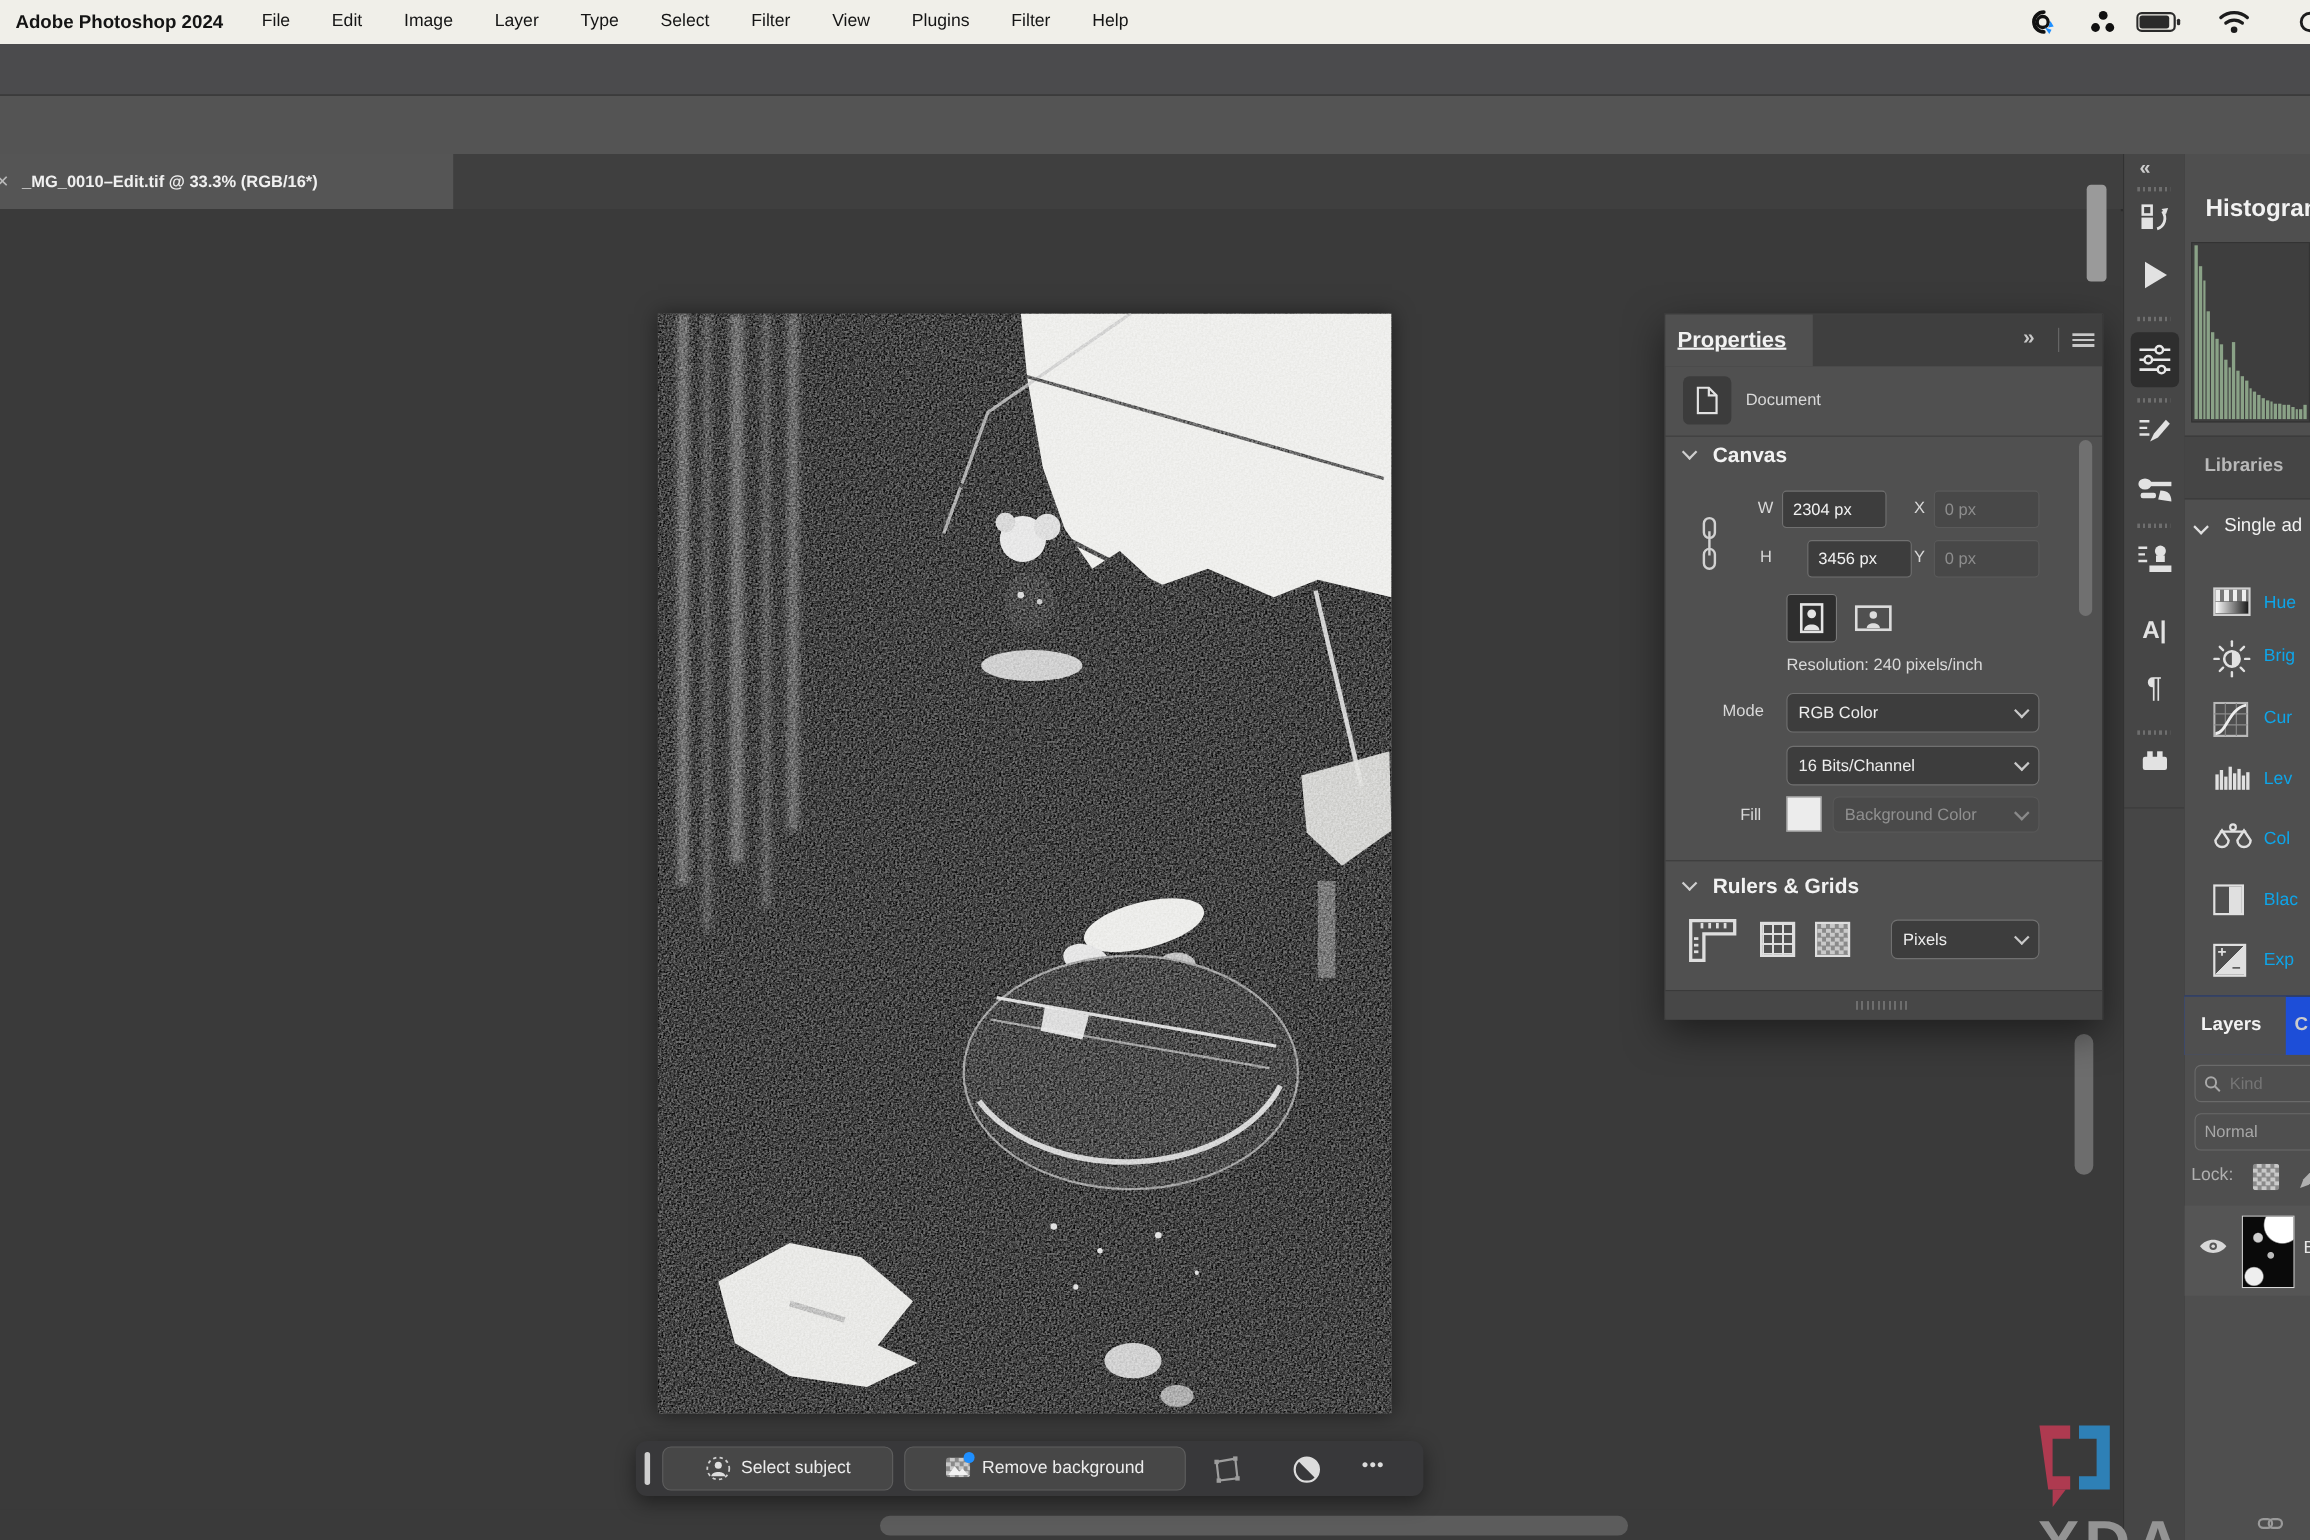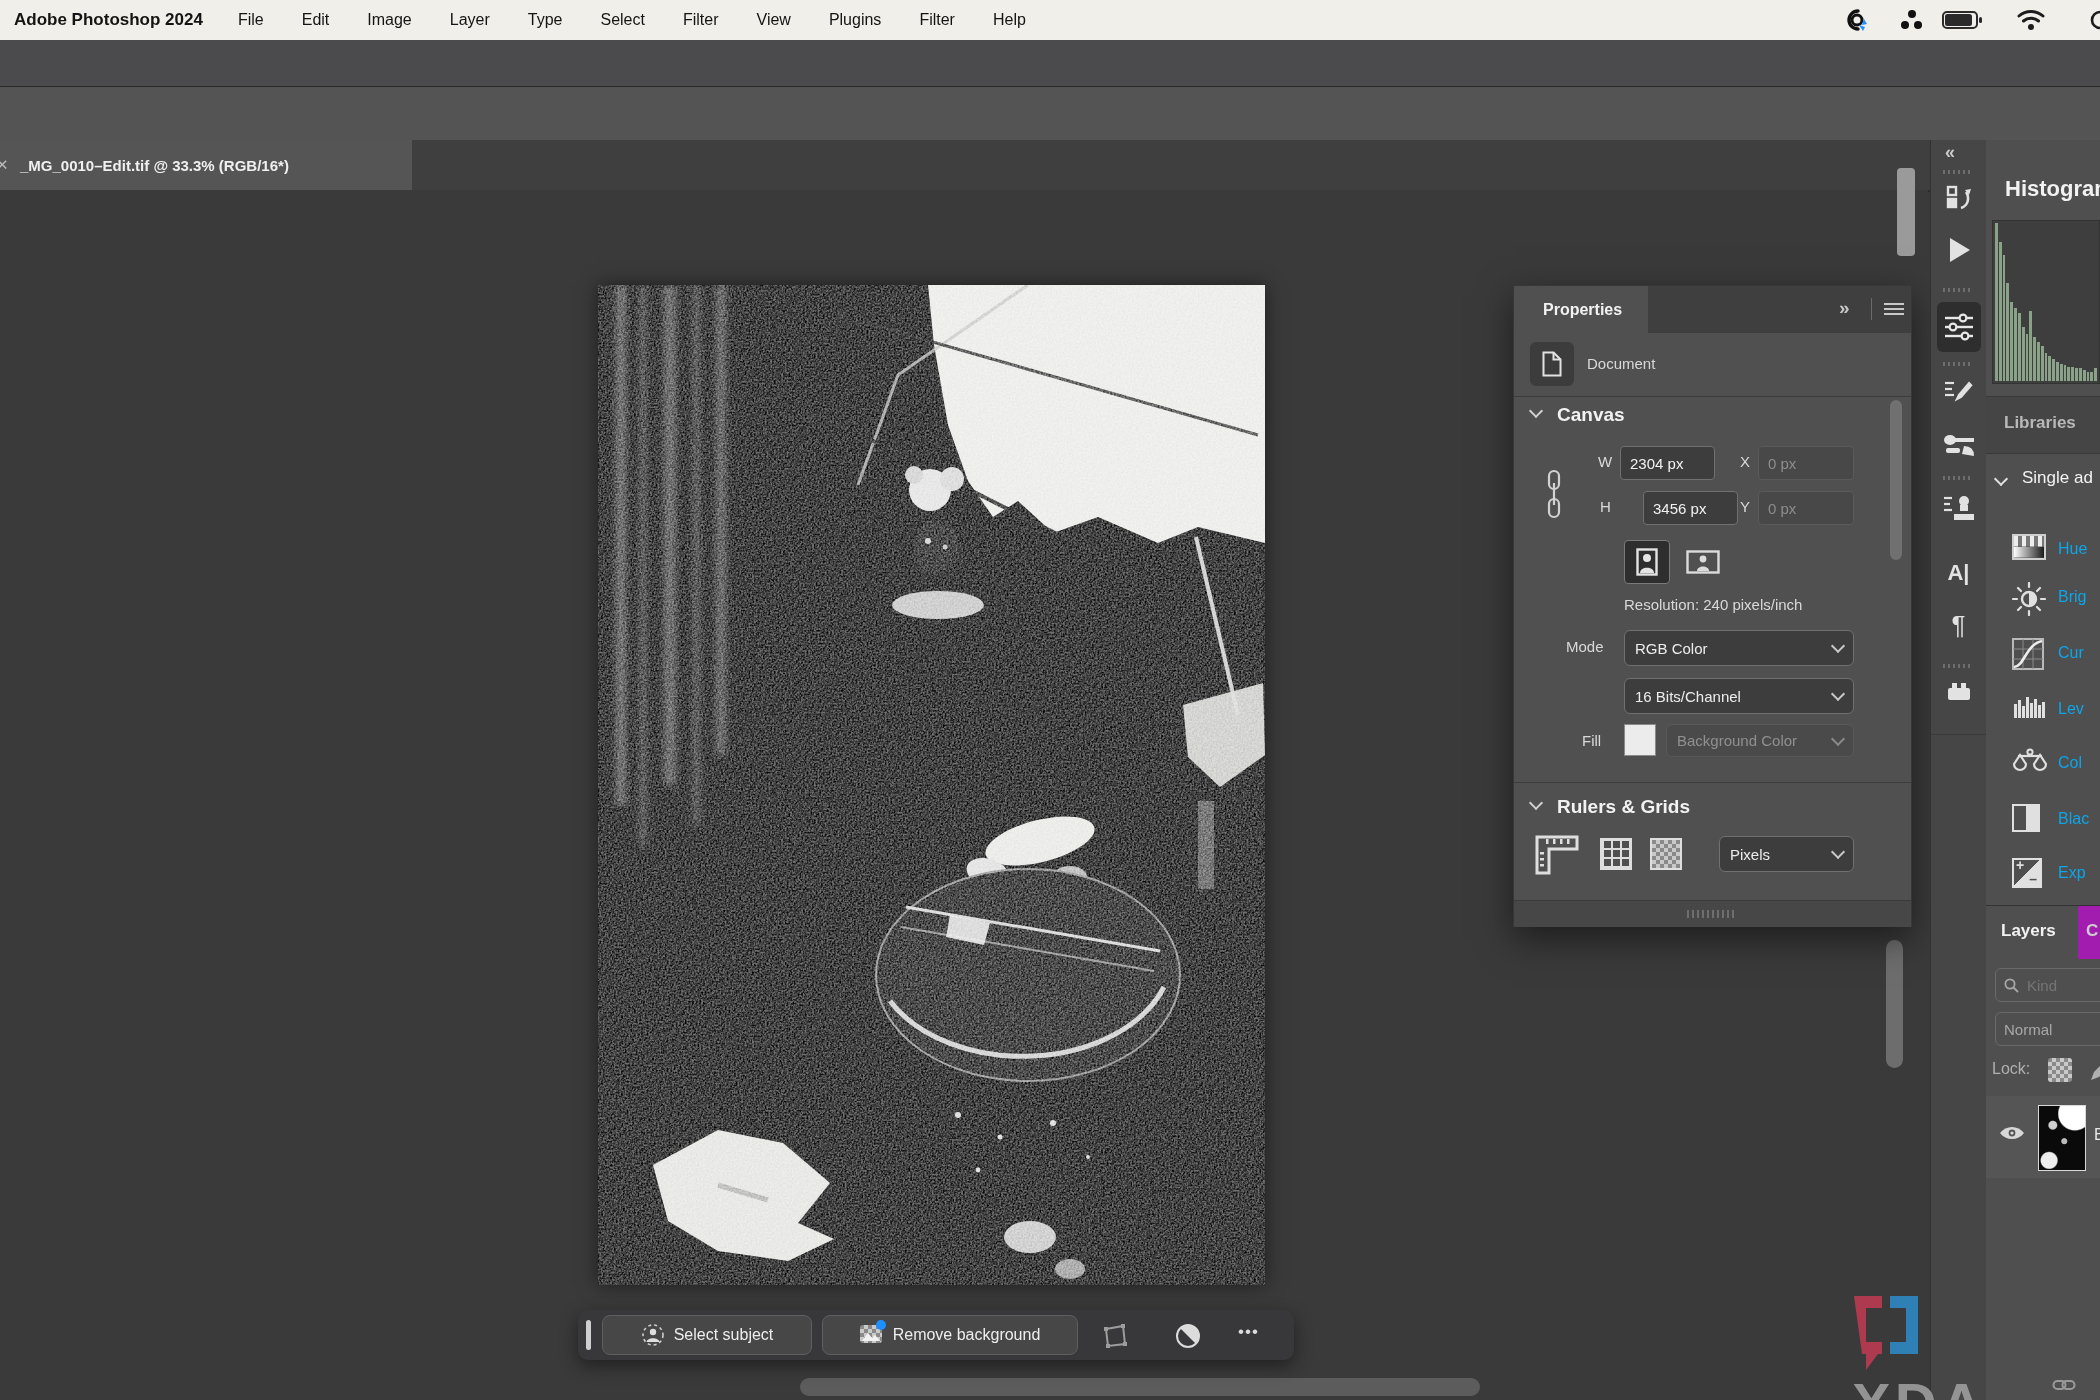--- a/index.html
+++ b/index.html
@@ -36,21 +36,21 @@
   #doctab .title{color:#f0f0f0;font-size:15px;font-weight:bold;white-space:nowrap;}
 
   
   #canvas-area{left:0;top:190px;width:1928px;height:1182px;background:#3a3a3a;}
   #photo{left:598px;top:285px;width:667px;height:1000px;box-shadow:0 0 18px rgba(0,0,0,.5);}
 
   
   #props{left:1513px;top:285px;width:397px;height:640px;background:#505050;border:1px solid #373737;box-shadow:0 12px 34px rgba(0,0,0,.5);}
   #props .hdr{position:absolute;left:0;top:0;width:100%;height:47px;background:#3f3f3f;}
   #props .hdr-tab{position:absolute;left:0;top:0;width:134px;height:47px;background:#505050;display:flex;align-items:center;}
-  #props .hdr-tab span{margin-left:29px;color:#f2f2f2;font-weight:bold;font-size:16px;}
+  #props .hdr-tab span{margin-left:11px;color:#f2f2f2;font-weight:bold;font-size:20px;text-decoration:underline;}
   .sect{color:#f2f2f2;font-size:19px;font-weight:bold;}
   .plabel{color:#d9d9d9;font-size:15px;}
   .menu3{width:20px;height:14px;background:repeating-linear-gradient(#c8c8c8 0 2px,transparent 2px 5px);}
   .grip-h{background:repeating-linear-gradient(90deg,#6e6e6e 0 2px,transparent 2px 5px);}
 
   
   #iconstrip{left:1930px;top:140px;width:55px;height:1260px;background:#464646;border-left:1px solid #323232;border-right:1px solid #323232;}
   .strip-ic{position:absolute;left:0;width:55px;display:flex;justify-content:center;color:#e2e2e2;}
   .strip-sel{position:absolute;left:6px;width:44px;height:50px;background:#2e2e2e;border-radius:6px;display:flex;align-items:center;justify-content:center;}
 
@@ -634,21 +634,21 @@
   <span class="abs adj-label" style="left:2058px;top:810px;">Blac</span>
 
   <span class="adj-ic abs" style="top:858px;">
     <span style="position:relative;width:30px;height:30px;border:2.5px solid #e0e0e0;box-sizing:border-box;display:block;background:linear-gradient(135deg,transparent 49%,#e0e0e0 50%);">
       <span style="position:absolute;left:2px;top:-3px;color:#e0e0e0;font-size:14px;font-weight:bold;">+</span>
       <span style="position:absolute;right:3px;bottom:-1px;color:#4f4f4f;font-size:14px;font-weight:bold;">–</span>
     </span>
   </span>
   <span class="abs adj-label" style="left:2058px;top:864px;">Exp</span>
 
-  <div class="abs" style="left:1986px;top:905px;width:114px;height:53px;background:#a21caf;border-top:1px solid #333;">
+  <div class="abs" style="left:1986px;top:905px;width:114px;height:53px;background:#1d4ed8;border-top:1px solid #333;">
     <div class="abs" style="left:0;top:0;width:92px;height:53px;background:#4f4f4f;">
       <span style="position:absolute;left:15px;top:15px;color:#f2f2f2;font-weight:bold;font-size:17px;">Layers</span>
     </div>
     <span style="position:absolute;left:100px;top:15px;color:#cccccc;font-weight:bold;font-size:17px;">C</span>
   </div>
 
   <div class="layers-input abs" style="left:1995px;top:968px;width:120px;height:34px;gap:6px;">
     <svg width="15" height="15" viewBox="0 0 15 15">
         <circle cx="6" cy="6" r="4.6" fill="none" stroke="#a8a8a8" stroke-width="1.8"></circle>
         <line x1="9.5" y1="9.5" x2="14" y2="14" stroke="#a8a8a8" stroke-width="1.8"></line>

